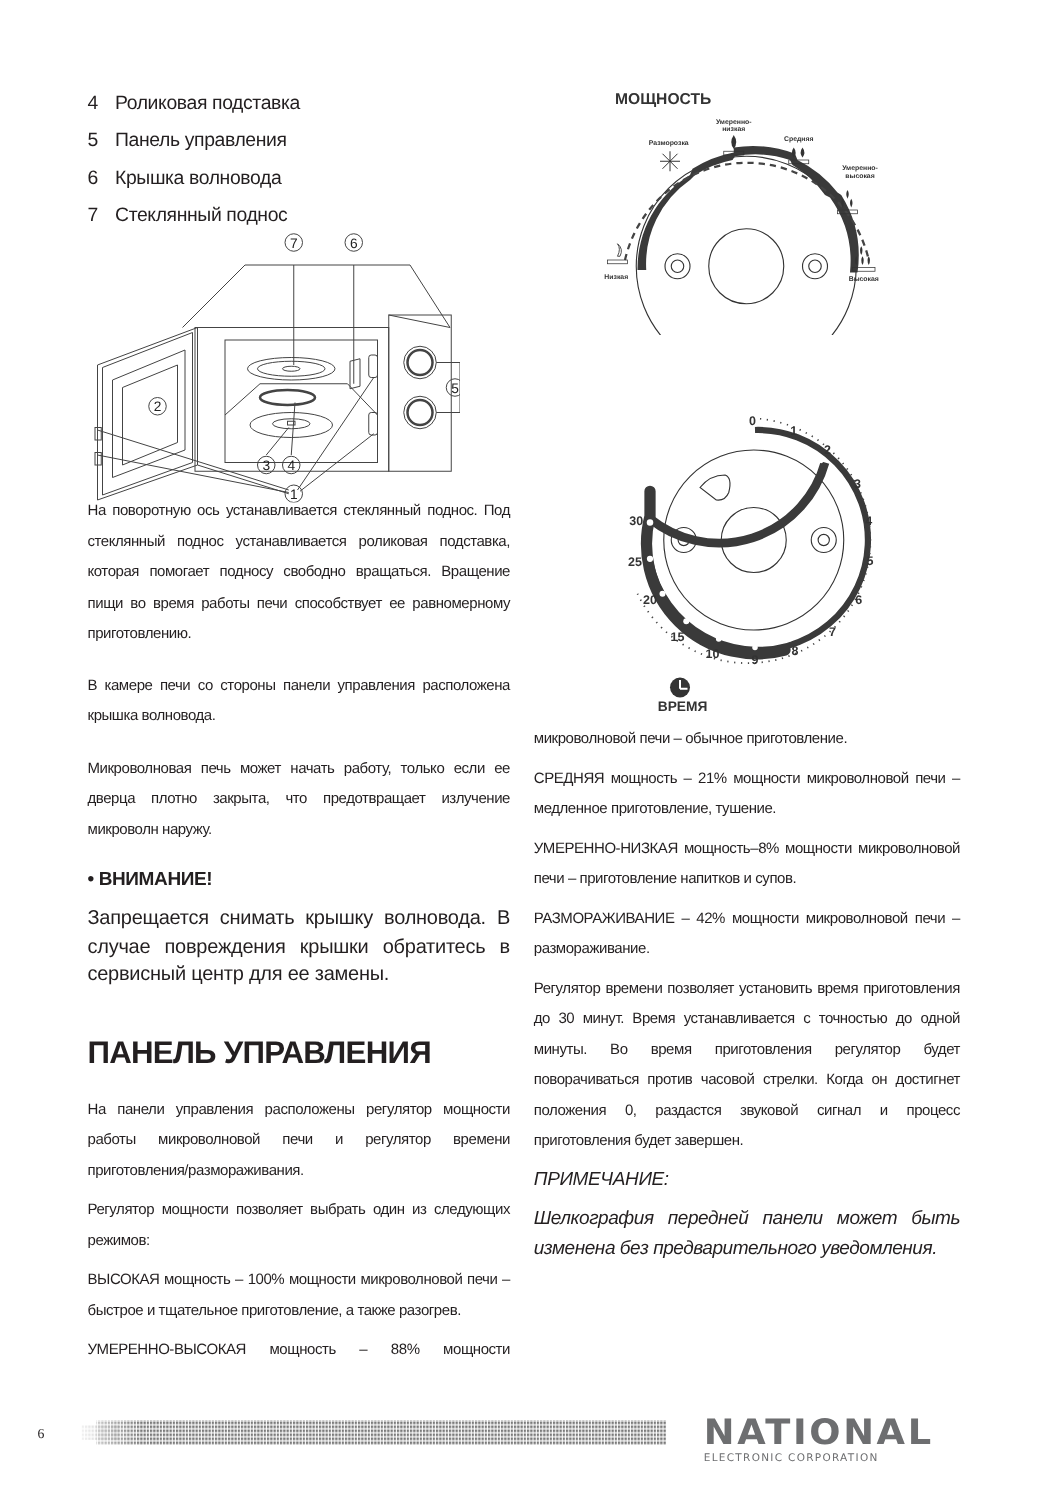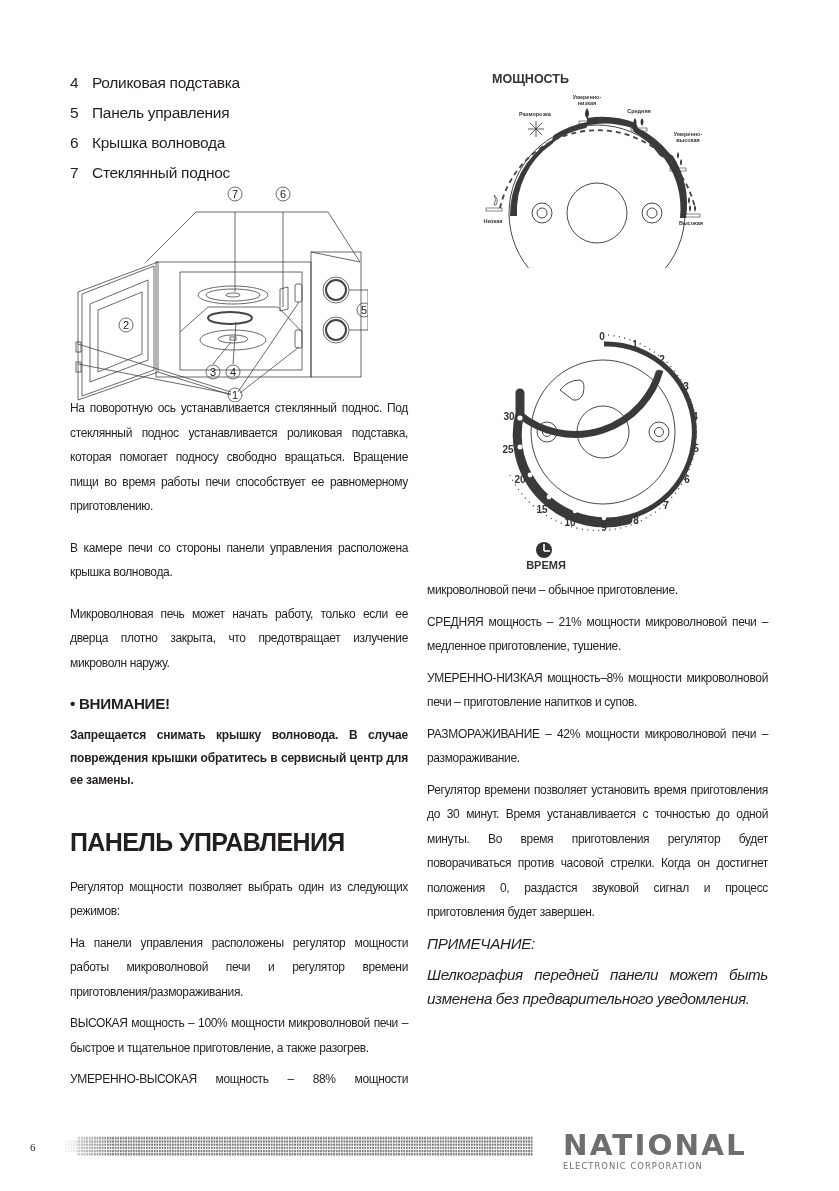--- a/index.html
+++ b/index.html
@@ -5,21 +5,21 @@
   html, body { margin: 0; padding: 0; background: #ffffff; }
   body { width: 839px; height: 1191px; position: relative; overflow: hidden;
          font-family: "Liberation Sans Narrow", "Liberation Sans", sans-serif; color: #231f20; }
   .col-left { position: absolute; left: 70px; top: 68px; width: 338px; }
   .col-right { position: absolute; left: 427px; top: 578px; width: 341px; }
   .p { font-size: 12px; line-height: 24.5px; margin: 0 0 7px 0; text-align: justify;
        font-stretch: condensed; letter-spacing: -0.35px; }
   .legend-item { font-size: 15.5px; line-height: 30px; letter-spacing: -0.3px; }
   .legend-item .num { display: inline-block; width: 18px; }
   .warn-title { font-weight: bold; font-size: 15.2px; margin: 20px 0 12px 0; letter-spacing: -0.3px; }
-  .warn-text { font-weight: bold; font-size: 12px; line-height: 22.5px; text-align: justify; letter-spacing: -0.2px; margin: 0; }
+  .warn-text { font-weight: normal; font-size: 16px; line-height: 22.5px; text-align: justify; letter-spacing: -0.2px; margin: 0; }
   .section-title { font-weight: bold; font-size: 25px; letter-spacing: -0.6px; margin: 36px 0 18px 0; }
   .note-title { font-style: italic; font-size: 15.2px; line-height: 24px; margin: 0 0 7px 0; letter-spacing: -0.3px; }
   .note-text { font-style: italic; font-size: 15.2px; line-height: 24.5px; margin: 0; letter-spacing: -0.35px; text-align: justify; }
   .diagram-micro { position: absolute; left: 68px; top: 182px; width: 300px; height: 220px; }
   .diagram-power { position: absolute; left: 470px; top: 68px; width: 250px; height: 200px; }
   .diagram-time { position: absolute; left: 480px; top: 325px; width: 225px; height: 245px; }
   .footer-pagenum { position: absolute; left: 30px; top: 1141px; font-family: "Liberation Serif", serif; font-size: 11px; }
   .footer-dots { position: absolute; left: 55px; top: 1134px; width: 478px; height: 24px; }
   .footer-logo { position: absolute; left: 563px; top: 1132px; width: 210px; }
   .logo-main { font-family: "DejaVu Sans", sans-serif; font-size: 28px; font-weight: bold; color: #6d6e70;
@@ -40,22 +40,22 @@
   <div style="height: 208px;"></div>
 
   <p class="p">На поворотную ось устанавливается стеклянный поднос. Под стеклянный поднос устанавливается роликовая подставка, которая помогает подносу свободно вращаться. Вращение пищи во время работы печи способствует ее равномерному приготовлению.</p>
   <div style="height: 10px;"></div>
   <p class="p">В камере печи со стороны панели управления расположена крышка волновода.</p>
   <div style="height: 10px;"></div>
   <p class="p">Микроволновая печь может начать работу, только если ее дверца плотно закрыта, что предотвращает излучение микроволн наружу.</p>
   <div class="warn-title">• ВНИМАНИЕ!</div>
   <p class="warn-text">Запрещается снимать крышку волновода. В случае повреждения крышки обратитесь в сервисный центр для ее замены.</p>
   <div class="section-title">ПАНЕЛЬ УПРАВЛЕНИЯ</div>
+  <p class="p">На панели управления расположены регулятор мощности работы микроволновой печи и регулятор времени приготовления/размораживания.</p>
   <p class="p">Регулятор мощности позволяет выбрать один из следующих режимов:</p>
-  <p class="p">На панели управления расположены регулятор мощности работы микроволновой печи и регулятор времени приготовления/размораживания.</p>
   <p class="p">ВЫСОКАЯ мощность – 100% мощности микроволновой печи – быстрое и тщательное приготовление, а также разогрев.</p>
   <p class="p" style="text-align-last: justify;">УМЕРЕННО-ВЫСОКАЯ мощность – 88% мощности</p>
 </div>
 
 <svg class="diagram-micro" viewBox="0 0 300 220" fill="none" stroke="#444" stroke-width="0.8">
 
   <polyline points="78,80 128,30 260,30 292,80"></polyline>
 
   <rect x="88" y="80" width="155" height="115"></rect>
   <rect x="243" y="70" width="50" height="125"></rect>

